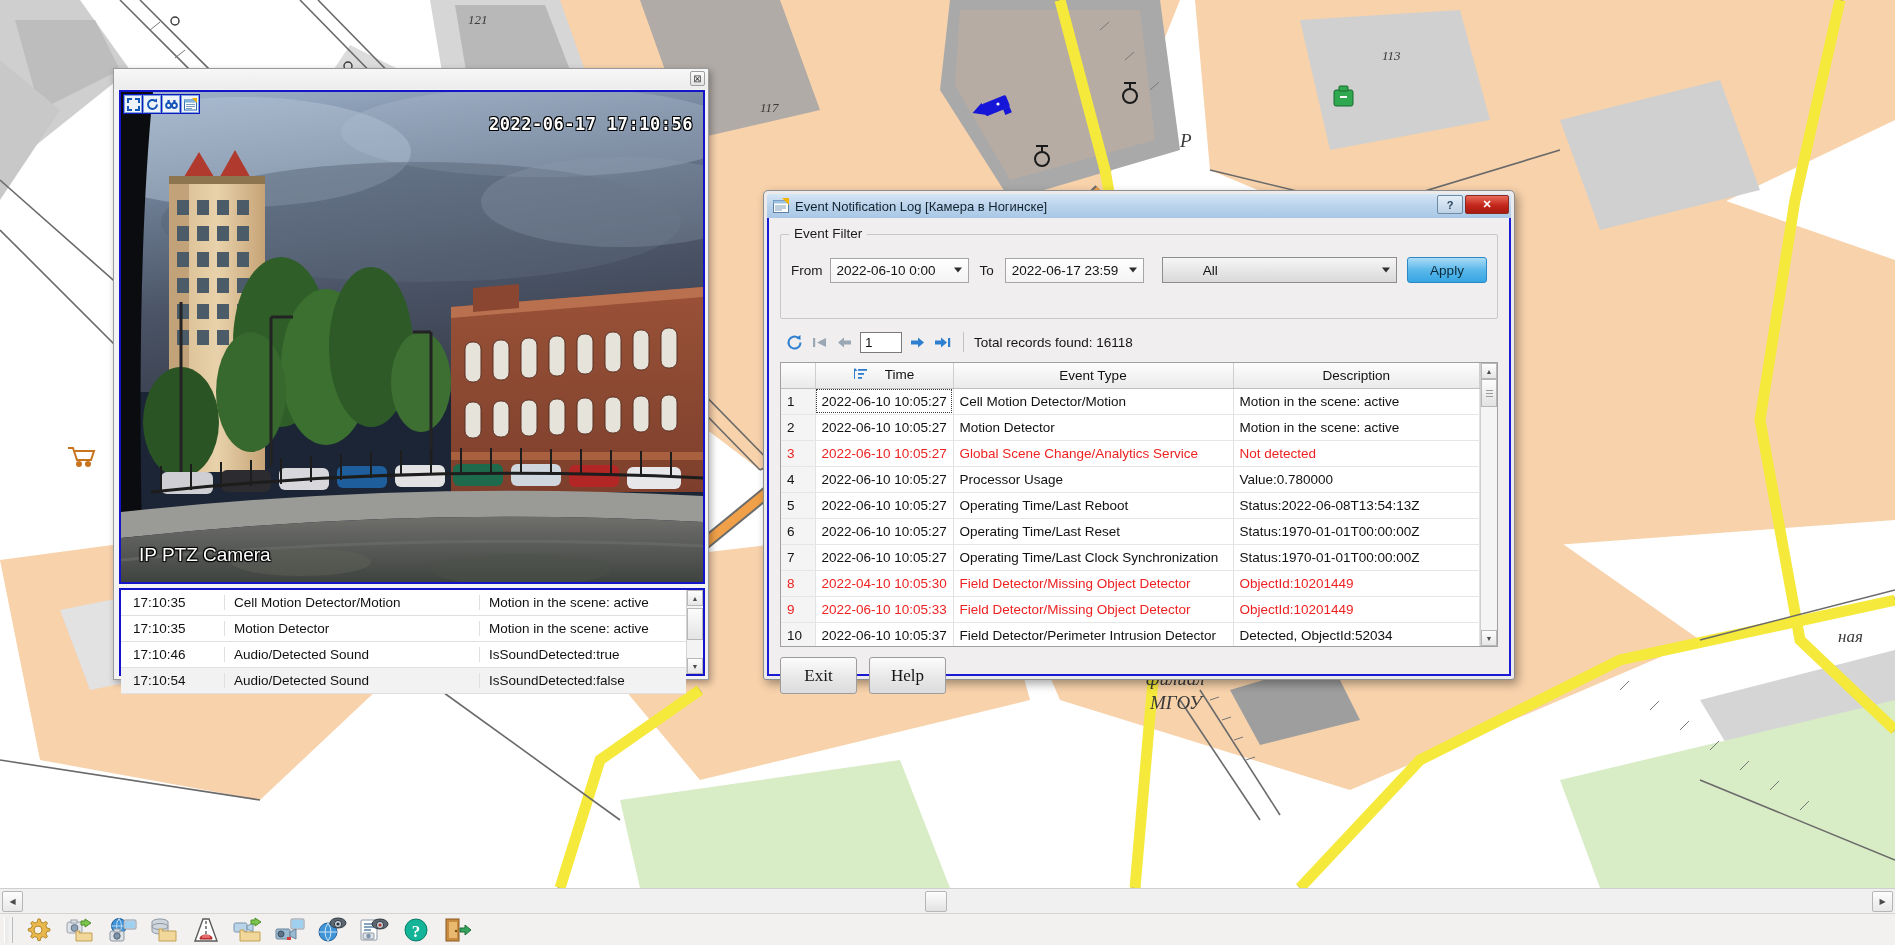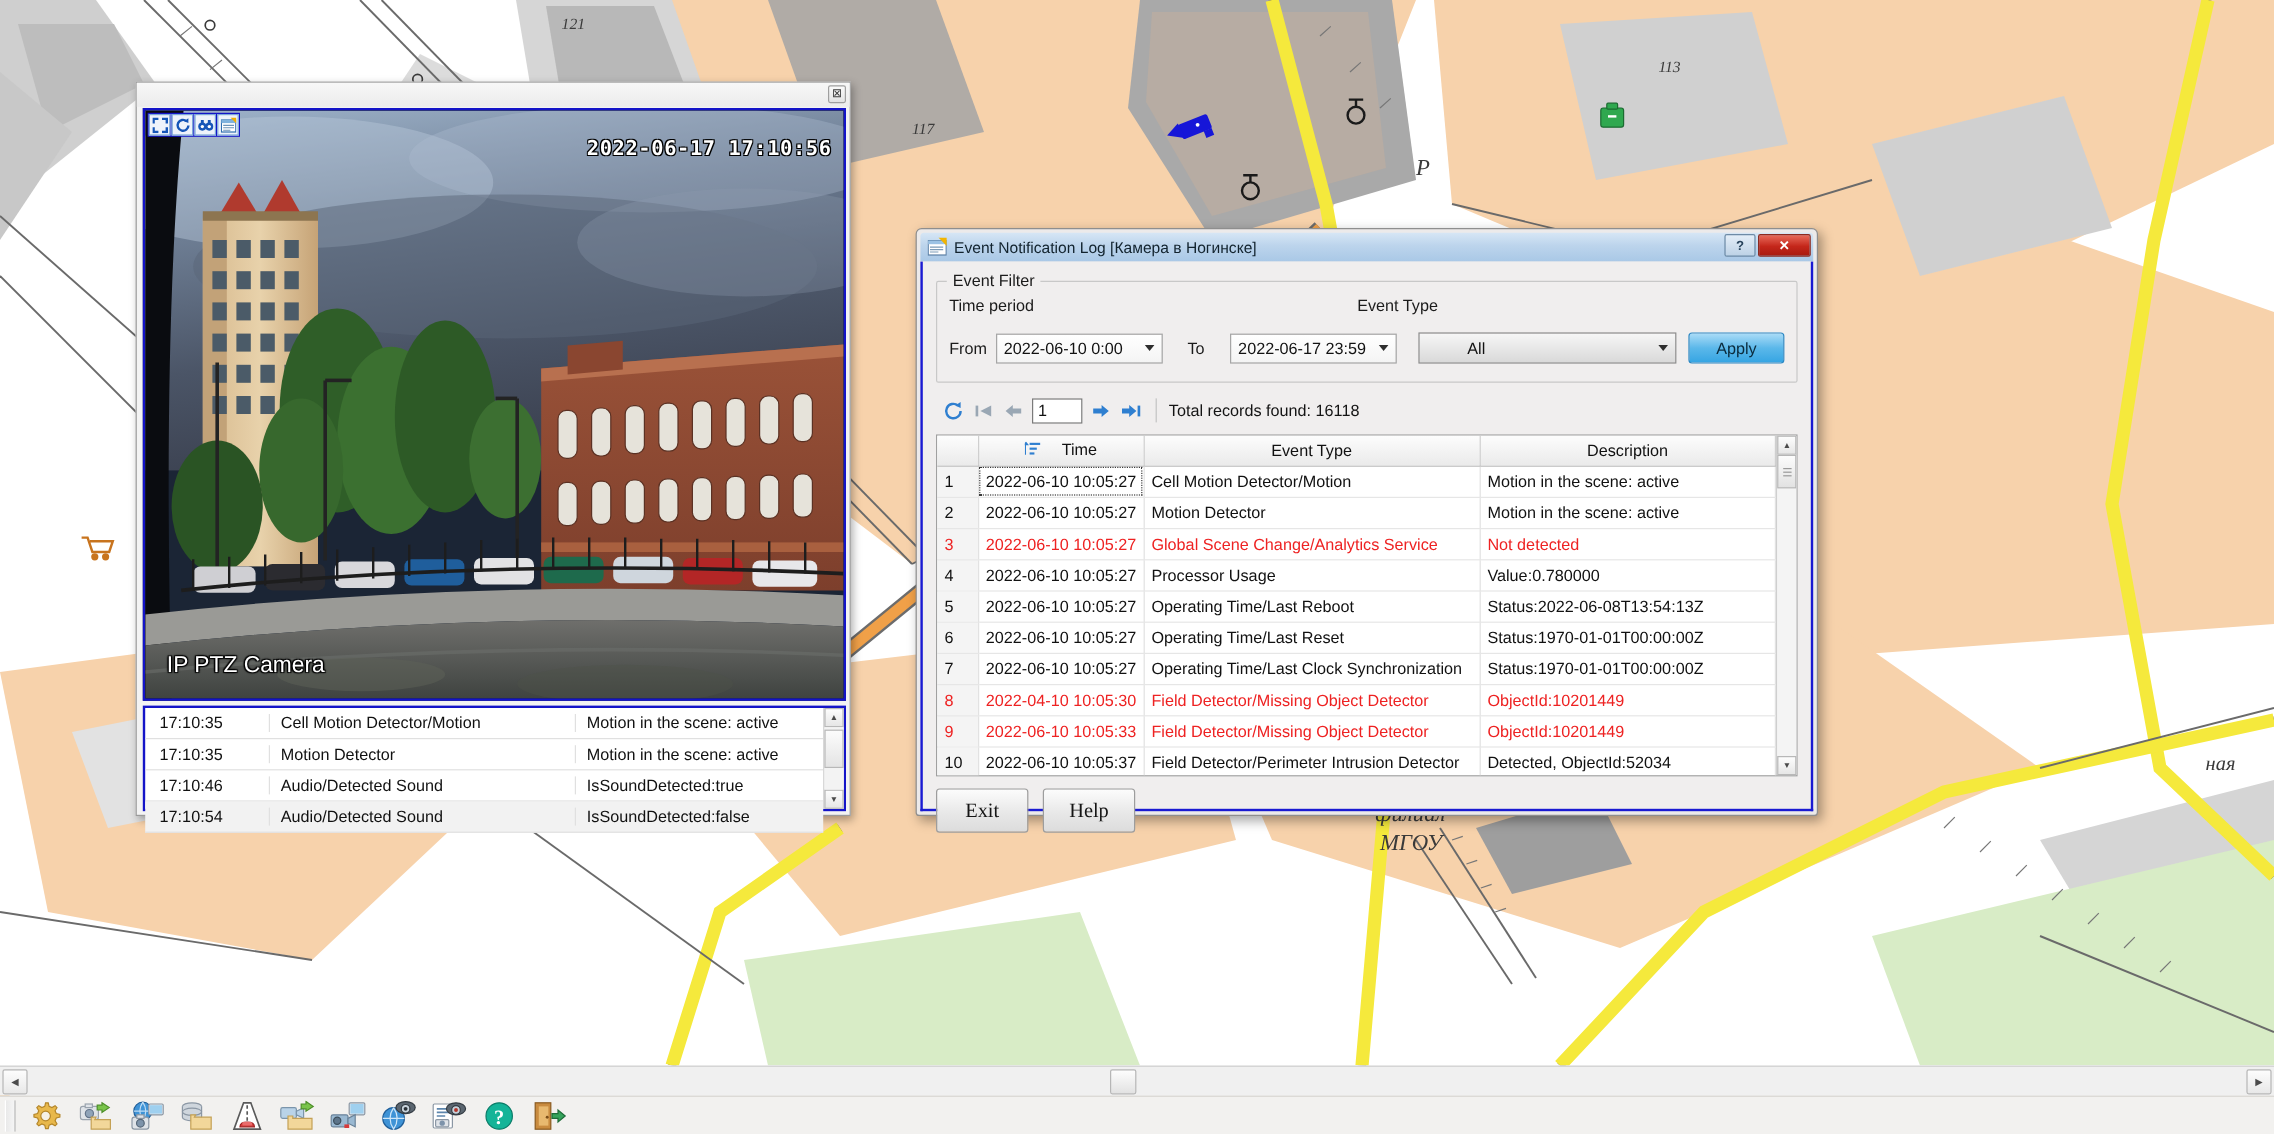--- a/index.html
+++ b/index.html
@@ -830,32 +830,28 @@
       <div class="ed-tbtn" id="ed-help-btn">?</div>
       <div class="ed-tbtn" id="ed-close-btn">✕</div>
     </div>
   </div>
 
   <div id="ed-body">
 
     <div id="filter-group">
       <div id="filter-legend">Event Filter</div>
 
-      <div id="filter-row1">
-        <div class="fl-label" style="width:340px;">Time period</div>
-        <div class="fl-label">Event Type</div>
-      </div>
 
       <div id="filter-row2">
         <div class="fl-label" style="margin-right:7px;">From</div>
         <div class="combo" id="cb-from">
           <span>2022-06-10 0:00</span>
           <span class="arrow"></span>
         </div>
-        <div class="fl-label" style="margin:0 21px;">To</div>
+        <div class="fl-label" style="margin:0 11px;">To</div>
         <div class="combo" id="cb-to">
           <span>2022-06-17 23:59</span>
           <span class="arrow"></span>
         </div>
         <div style="width:18px;"></div>
         <div class="combo" id="cb-eventtype">
           <span>All</span>
           <span class="arrow"></span>
         </div>
         <div id="apply-btn">Apply</div>

